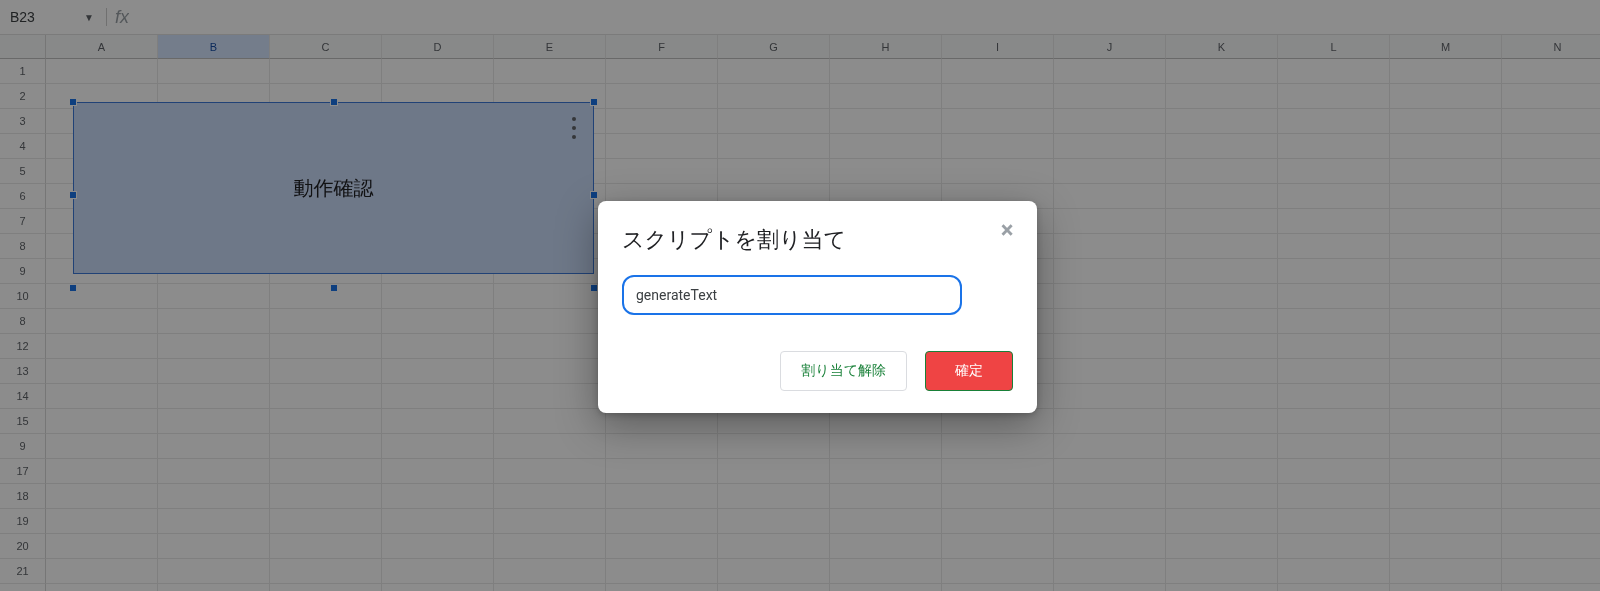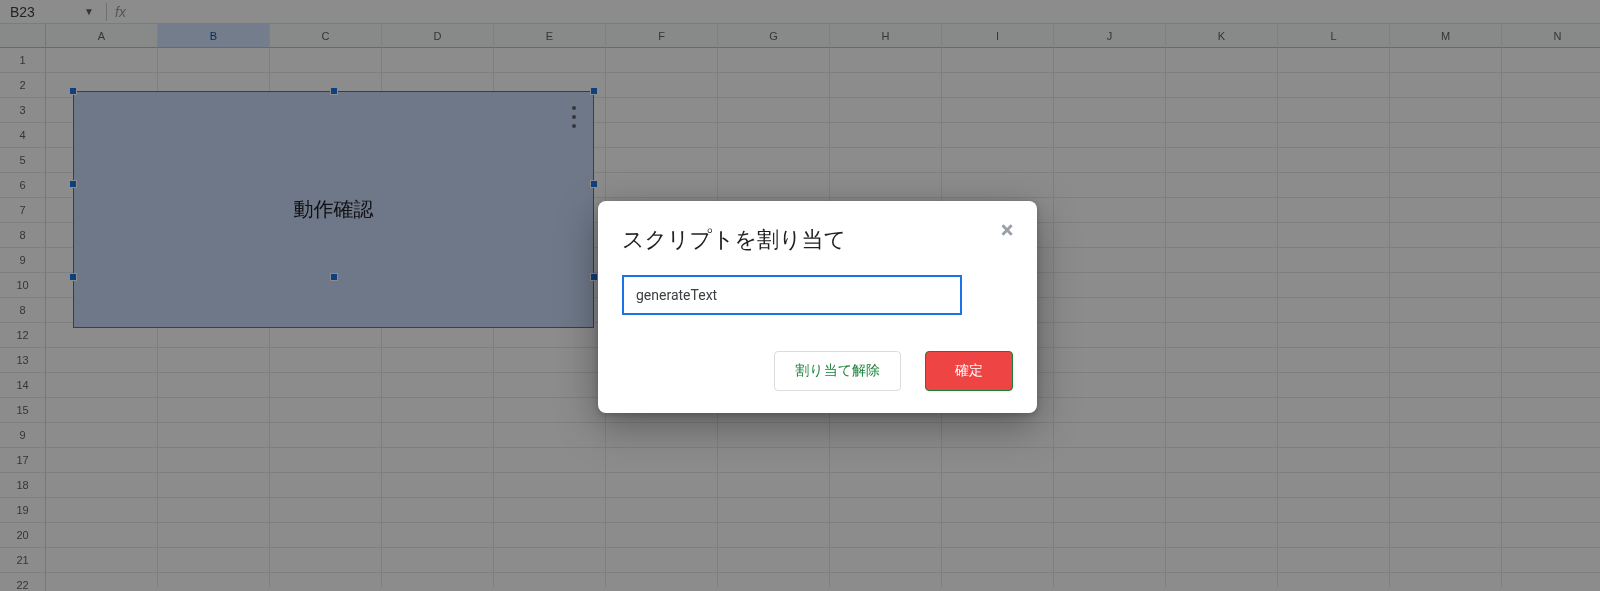--- a/index.html
+++ b/index.html
@@ -9,35 +9,35 @@
   .dim-overlay {
     position: absolute; inset: 0;
     background: rgba(0,0,0,0.45);
     z-index: 50;
     pointer-events: none;
   }
 
   
   .namebox-row {
     display: flex; align-items: center;
-    height: 24px;
+    height: 35px;
     border-bottom: 1px solid #e0e0e0;
     background: #fff;
     font-size: 14px;
     color: #3c4043;
   }
   .namebox {
     width: 100px;
     padding-left: 10px;
     display: flex; justify-content: space-between; align-items: center;
   }
   .namebox-val { font-weight: 400; }
   .namebox-arrow { font-size: 10px; color: #5f6368; padding-right: 6px; }
   .divider { width: 1px; height: 18px; background: #ccc; margin: 0 6px; }
-  .fx-label { font-style: italic; color: #9aa0a6; font-size: 14px; padding-left: 2px; }
+  .fx-label { font-style: italic; color: #9aa0a6; font-size: 18px; padding-left: 2px; }
   .formula-input { flex: 1; border: none; outline: none; height: 100%; font-size: 14px; padding-left: 6px; }
 
   
   .sheet {
     position: relative;
     display: flex;
     height: calc(591px - 28px);
     background: #fff;
   }
   .rowhdr-col { width: 46px; flex: none; }
@@ -80,21 +80,21 @@
     height: 25px;
     border-right: 1px solid #e8e8e8;
     border-bottom: 1px solid #e8e8e8;
     background: #fff;
   }
 
   
   .drawing {
     position: absolute;
     left: 73px; top: 67px;
-    width: 521px; height: 237px;
+    width: 521px; height: 172px;
     background: #c9daf8;
     border: 1px solid #3c78d8;
     display: flex; align-items: center; justify-content: center;
     font-size: 20px;
     color: #202124;
     font-family: Arial, sans-serif;
     z-index: 5;
   }
   .sel-frame {
     position: absolute;
@@ -159,32 +159,32 @@
   }
   .dialog-prompt {
     font-size: 14px;
     color: #5f6368;
     margin-bottom: 32px;
   }
   .dialog-input {
     width: 340px;
     height: 40px;
     border: 2px solid #1a73e8;
-    border-radius: 0;
+    border-radius: 12px;
     padding: 0 12px;
     font-size: 14px;
     color: #3c4043;
     outline: none;
     font-family: Roboto, Arial, sans-serif;
     margin-bottom: 36px;
   }
   .dialog-actions {
     display: flex;
     justify-content: flex-end;
-    gap: 24px;
+    gap: 18px;
   }
   .btn {
     height: 40px;
     padding: 0 20px;
     border-radius: 4px;
     font-size: 14px;
     font-family: "Google Sans", Roboto, Arial, sans-serif;
     cursor: pointer;
     display: inline-flex; align-items: center; justify-content: center;
   }

